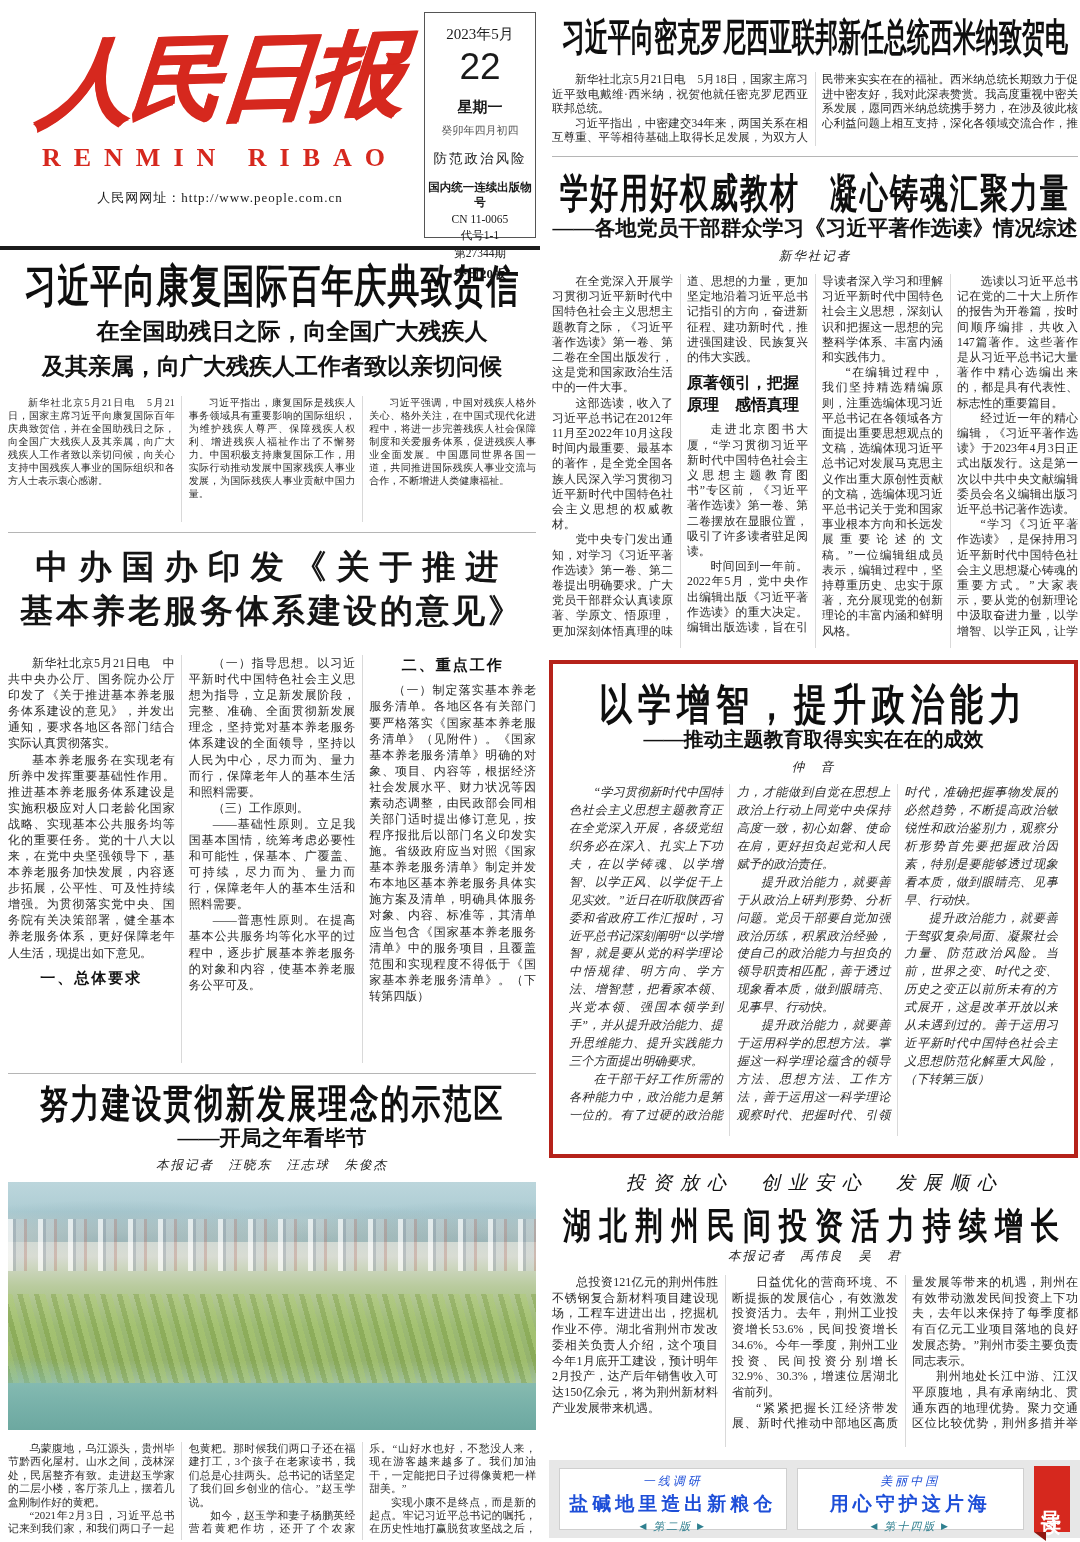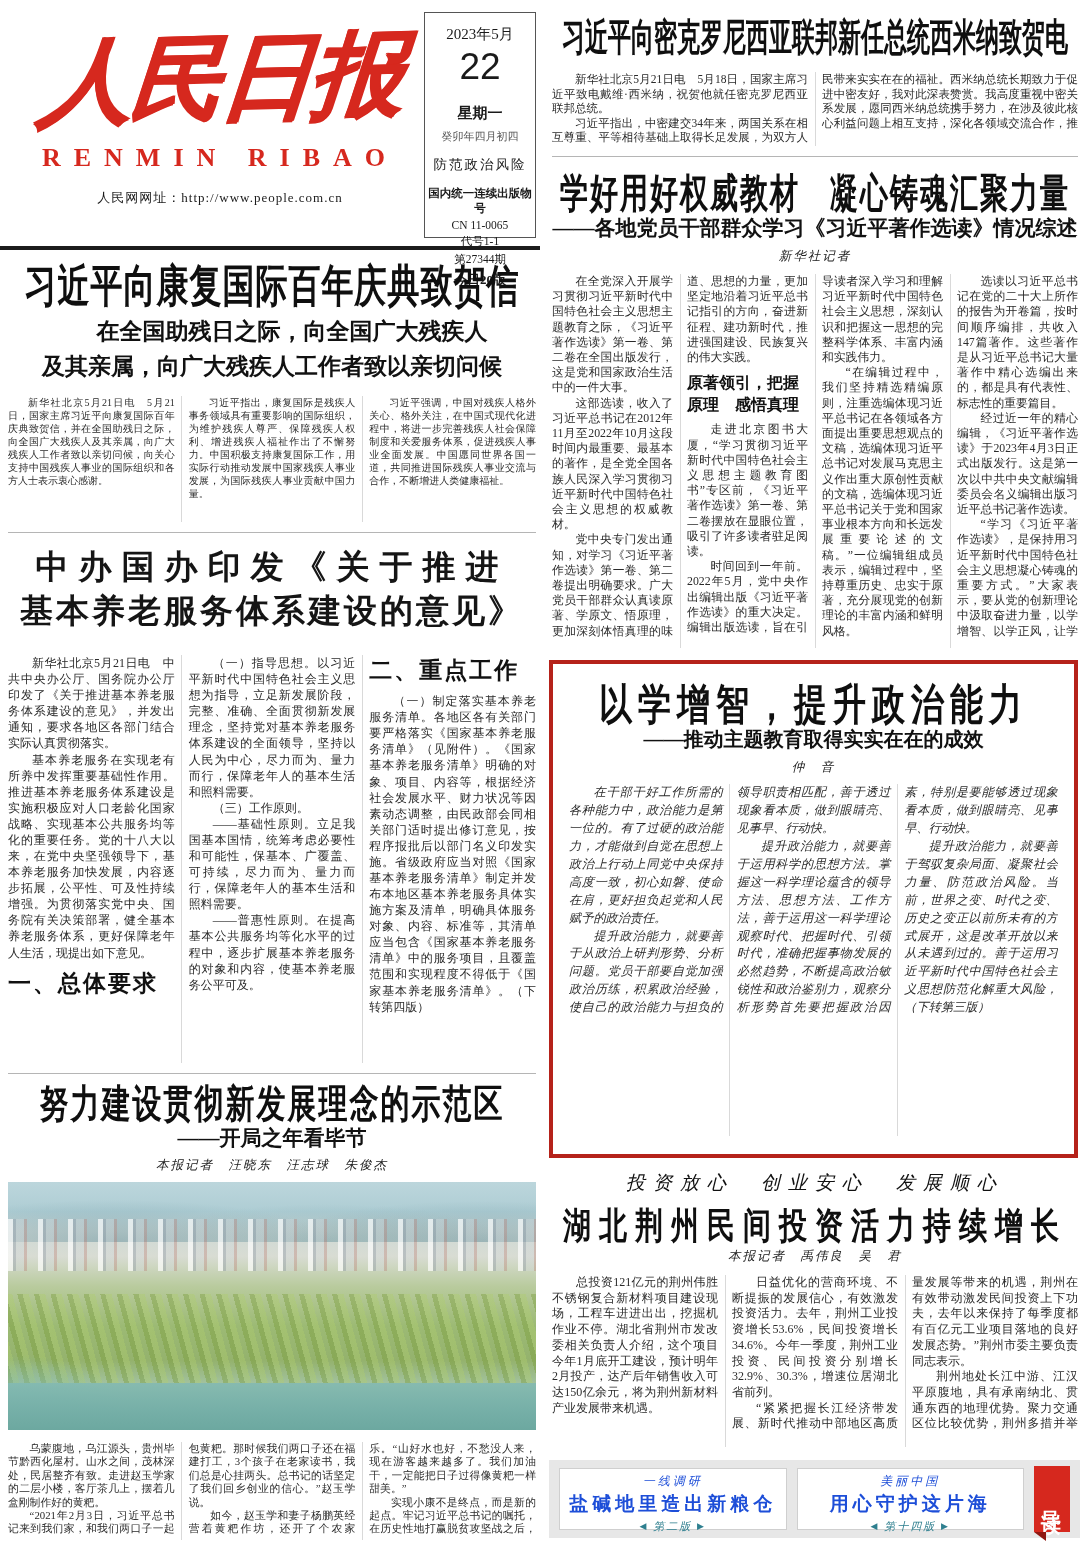--- a/index.html
+++ b/index.html
@@ -23,21 +23,21 @@
     margin-top:2px; font-family:"Liberation Serif", serif; font-weight:bold;
     font-size:26px; letter-spacing:13px; color:#d6281e; white-space:nowrap;
   }
   .website { margin-top:16px; font-size:13px; letter-spacing:1px; color:#1a1a1a; }
   .datebox {
     position:absolute; left:424px; top:12px; width:112px; height:226px;
     border:1px solid #555; text-align:center; padding-top:12px; color:#1a1a1a;
   }
   .db-ym { font-size:15px; }
   .db-day { font-size:37px; font-family:"Liberation Sans",sans-serif; margin-top:2px; }
-  .db-week { font-size:15px; font-weight:bold; margin-top:16px; }
+  .db-week { font-size:15px; font-weight:bold; margin-top:10px; }
   .db-lunar { font-size:11px; color:#555; margin-top:6px; }
   .db-pub { font-size:13.5px; margin-top:12px; letter-spacing:2px; }
   .db-issn-label { font-size:11.5px; font-weight:bold; margin-top:12px; }
   .db-small { font-size:11.5px; margin-top:3px; }
   .db-pages { font-size:13px; font-weight:bold; margin-top:4px; }
   .masthead-rule { position:absolute; left:0; top:246px; width:540px; height:4px; background:#1c1c1c; }
 
   
   .tallwrap { overflow:visible; text-align:center; }
   .tall {
@@ -46,21 +46,21 @@
   }
   .subhead { font-family:"Liberation Serif",serif; font-weight:bold; color:#111; text-align:center; }
   .byline { font-style:italic; font-size:12.5px; text-align:center; letter-spacing:2px; color:#222; }
   .cols { text-align:justify; overflow:hidden; column-gap:14px; column-rule:1px solid #d9d9d9; }
   .para { text-indent:2em; }
   .para.bold { font-weight:bold; }
   .crosshead {
     font-family:"Liberation Sans",sans-serif; font-weight:bold; font-size:16px;
     color:#111; margin:7px 0; line-height:1.35; text-align:left;
   }
-  .crosshead.center { text-align:left; font-size:23px; letter-spacing:2px; }
+  .crosshead.center { text-align:center; font-size:15px; letter-spacing:2px; }
   .thin-rule { background:#b5b5b5; height:1px; }
 
   
   .a1 { position:absolute; left:552px; top:12px; width:526px; }
   .a1 .tall { font-size:23px; transform:scaleY(1.65); }
   .a1 .tallwrap { height:44px; }
   .a1-body { column-count:2; font-size:11.5px; line-height:1.27; height:74px; margin-top:16px; }
   .a1-rule { margin-top:10px; }
 
   
@@ -207,20 +207,21 @@
           <p class="para">“学习《习近平著作选读》，是保持用习近平新时代中国特色社会主义思想凝心铸魂的重要方式。”大家表示，要从党的创新理论中汲取奋进力量，以学增智、以学正风，让学习成果落地生根。（下转第二版）</p>
         </div>
     </div>
   </div>
 
   <div class="redbox">
     <div class="tallwrap"><span class="tall">以学增智，提升政治能力</span></div>
     <div class="subhead redbox-sub">——推动主题教育取得实实在在的成效</div>
     <div class="byline">仲　音</div>
     <div class="redbox-body cols">
+        <p class="para">“学习贯彻新时代中国特色社会主义思想主题教育正在全党深入开展，各级党组织务必在深入、扎实上下功夫，在以学铸魂、以学增智、以学正风、以学促干上见实效。”近日在听取陕西省委和省政府工作汇报时，习近平总书记深刻阐明“以学增智，就是要从党的科学理论中悟规律、明方向、学方法、增智慧，把看家本领、兴党本领、强国本领学到手”，并从提升政治能力、提升思维能力、提升实践能力三个方面提出明确要求。</p>
         <p class="para">在干部干好工作所需的各种能力中，政治能力是第一位的。有了过硬的政治能力，才能做到自觉在思想上政治上行动上同党中央保持高度一致，初心如磐、使命在肩，更好担负起党和人民赋予的政治责任。</p>
         <p class="para">提升政治能力，就要善于从政治上研判形势、分析问题。党员干部要自觉加强政治历练，积累政治经验，使自己的政治能力与担负的领导职责相匹配，善于透过现象看本质，做到眼睛亮、见事早、行动快。</p>
         <p class="para">提升政治能力，就要善于运用科学的思想方法。掌握这一科学理论蕴含的领导方法、思想方法、工作方法，善于运用这一科学理论观察时代、把握时代、引领时代，准确把握事物发展的必然趋势，不断提高政治敏锐性和政治鉴别力，观察分析形势首先要把握政治因素，特别是要能够透过现象看本质，做到眼睛亮、见事早、行动快。</p>
         <p class="para">提升政治能力，就要善于驾驭复杂局面、凝聚社会力量、防范政治风险。当前，世界之变、时代之变、历史之变正以前所未有的方式展开，这是改革开放以来从未遇到过的。善于运用习近平新时代中国特色社会主义思想防范化解重大风险，（下转第三版）</p>
       </div>
   </div>
 
   <div class="a3">
     <div class="tallwrap"><span class="tall">习近平向康复国际百年庆典致贺信</span></div>
     <div class="subhead a3-sub1">在全国助残日之际，向全国广大残疾人</div>

